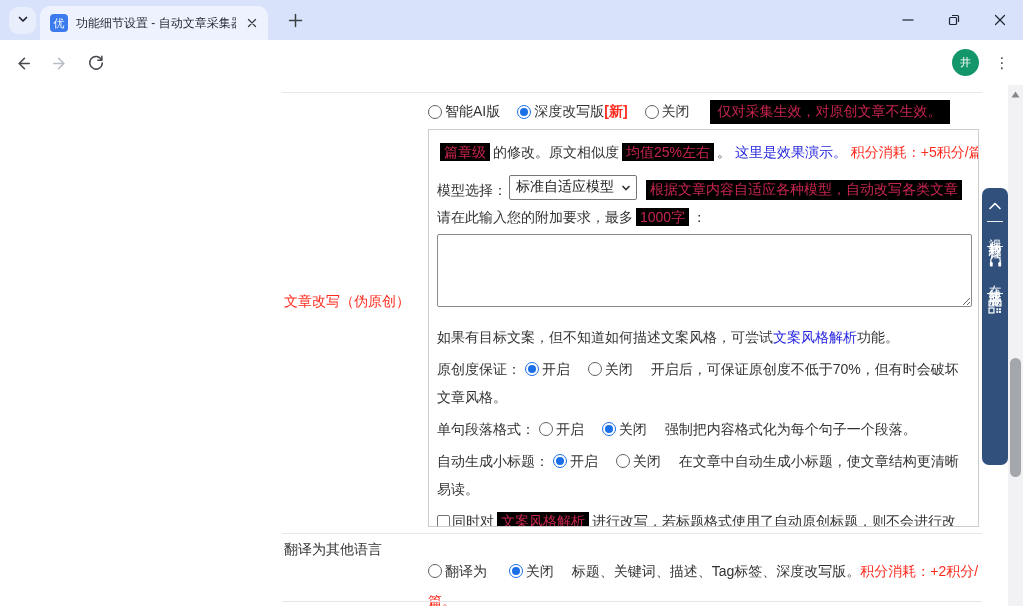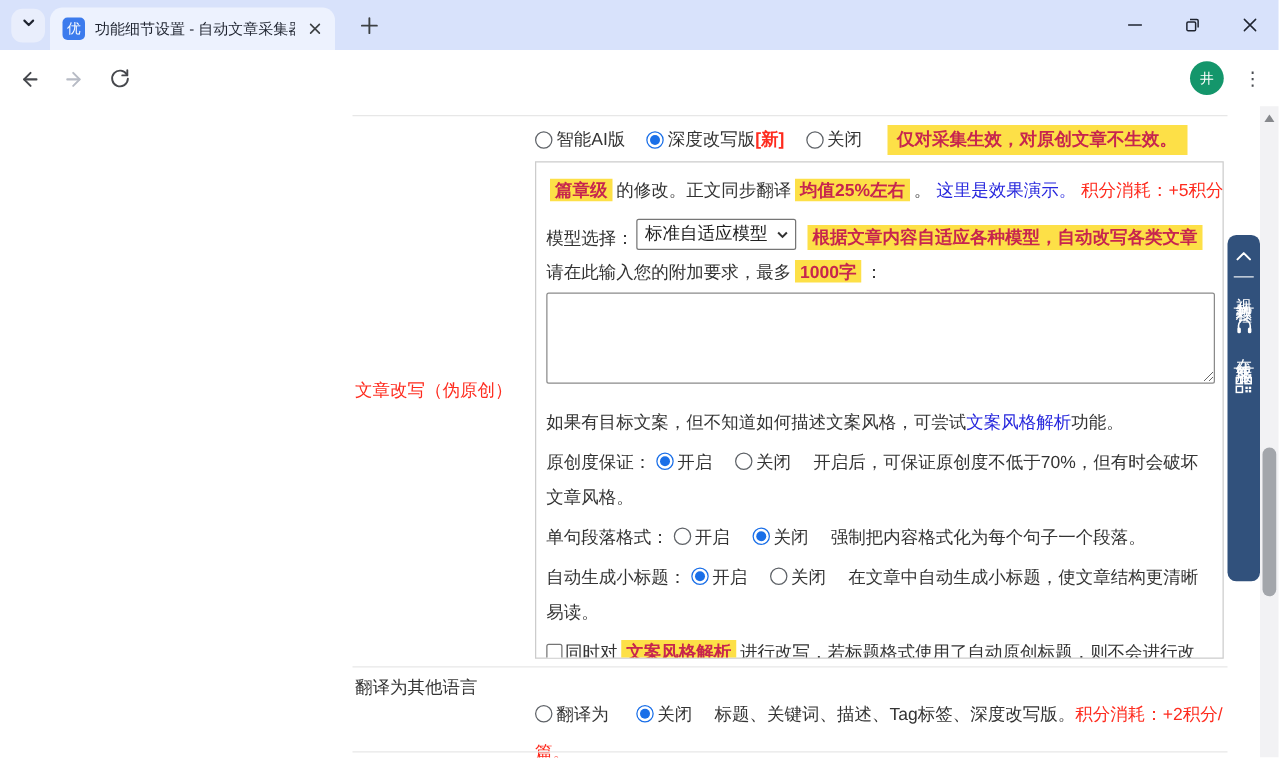--- a/index.html
+++ b/index.html
@@ -36,21 +36,21 @@
   .label-red { color:#fe2b1e; }
 
   .panel { position:absolute; left:404px; top:44px; width:551px; height:398px; border:1px solid #ccc; background:#fff; padding:12px 8px 8px 8px; overflow:hidden; }
   .p-intro { line-height:21px; white-space:nowrap; }
   .p-model { margin-top:12px; display:flex; align-items:flex-end; }
   .p-extra { margin-top:7px; line-height:21px; }
   .panel textarea { display:block; margin-top:6px; width:535px; height:73px; border:1px solid #8a8a8a; border-radius:2px; resize:both; font-family:inherit; font-size:14px; padding:4px; }
   .p-flow { margin-top:16px; line-height:28px; }
   .p-flow2 { margin-top:4px; line-height:28px; }
 
-  .code { background:#fde047; color:#c7254e; padding:1px 4px; margin:0 3px;font-weight:bold; }
+  .code { background:#000000; color:#c7254e; padding:1px 4px; margin:0 3px; }
   .red { color:#fe2b1e; }
   .badge-new { color:#fe2b1e; font-weight:bold; }
   .link { color:#2626dd; text-decoration:none; cursor:pointer; }
 
   .radio { display:inline-block; width:14px; height:14px; border:1px solid #5f6368; border-radius:50%; background:#fff; vertical-align:-2px; margin-right:3px; position:relative; }
   .radio.checked { border-color:#1a6fe8; }
   .radio.checked::after { content:""; position:absolute; left:2px; top:2px; width:8px; height:8px; border-radius:50%; background:#1a6fe8; }
   .rgap { display:inline-block; width:14px; }
   .checkbox { display:inline-block; width:13px; height:13px; border:1px solid #757575; border-radius:2px; background:#fff; vertical-align:-2px; margin-right:2px; }
 
@@ -152,25 +152,25 @@
         <span>深度改写版</span>
           <span class="badge-new">[新]</span>
       </span>
       <span class="mode-item">
         <span class="radio"></span>
         <span>关闭</span>
       </span>
       <span class="code" style="padding:3px 8px;">仅对采集生效，对原创文章不生效。</span>
     </div>
 
-    <div class="row-label label-red" style="left:260px; top:219px;">文章改写（伪原创）</div>
+    <div class="row-label label-red" style="left:260px; top:208px;">文章改写（伪原创）</div>
 
     <div class="panel">
       <div class="p-intro">
-        <span class="code">篇章级</span><span>的修改。正文同步翻译</span><span class="code">均值25%左右</span><span>。</span>
+        <span class="code">篇章级</span><span>的修改。原文相似度</span><span class="code">均值25%左右</span><span>。</span>
         <span class="link">这里是效果演示。</span>
         <span class="red">积分消耗：+5积分/篇。</span>
       </div>
 
       <div class="p-model">
         <span>模型选择：</span>
         <span class="select">
           <span>标准自适应模型</span>
           <span><svg width="10" height="8" viewBox="0 0 10 8">
                 <path d="M1.5 2 L5 5.5 L8.5 2" fill="none" stroke="#333" stroke-width="1.6"></path>

